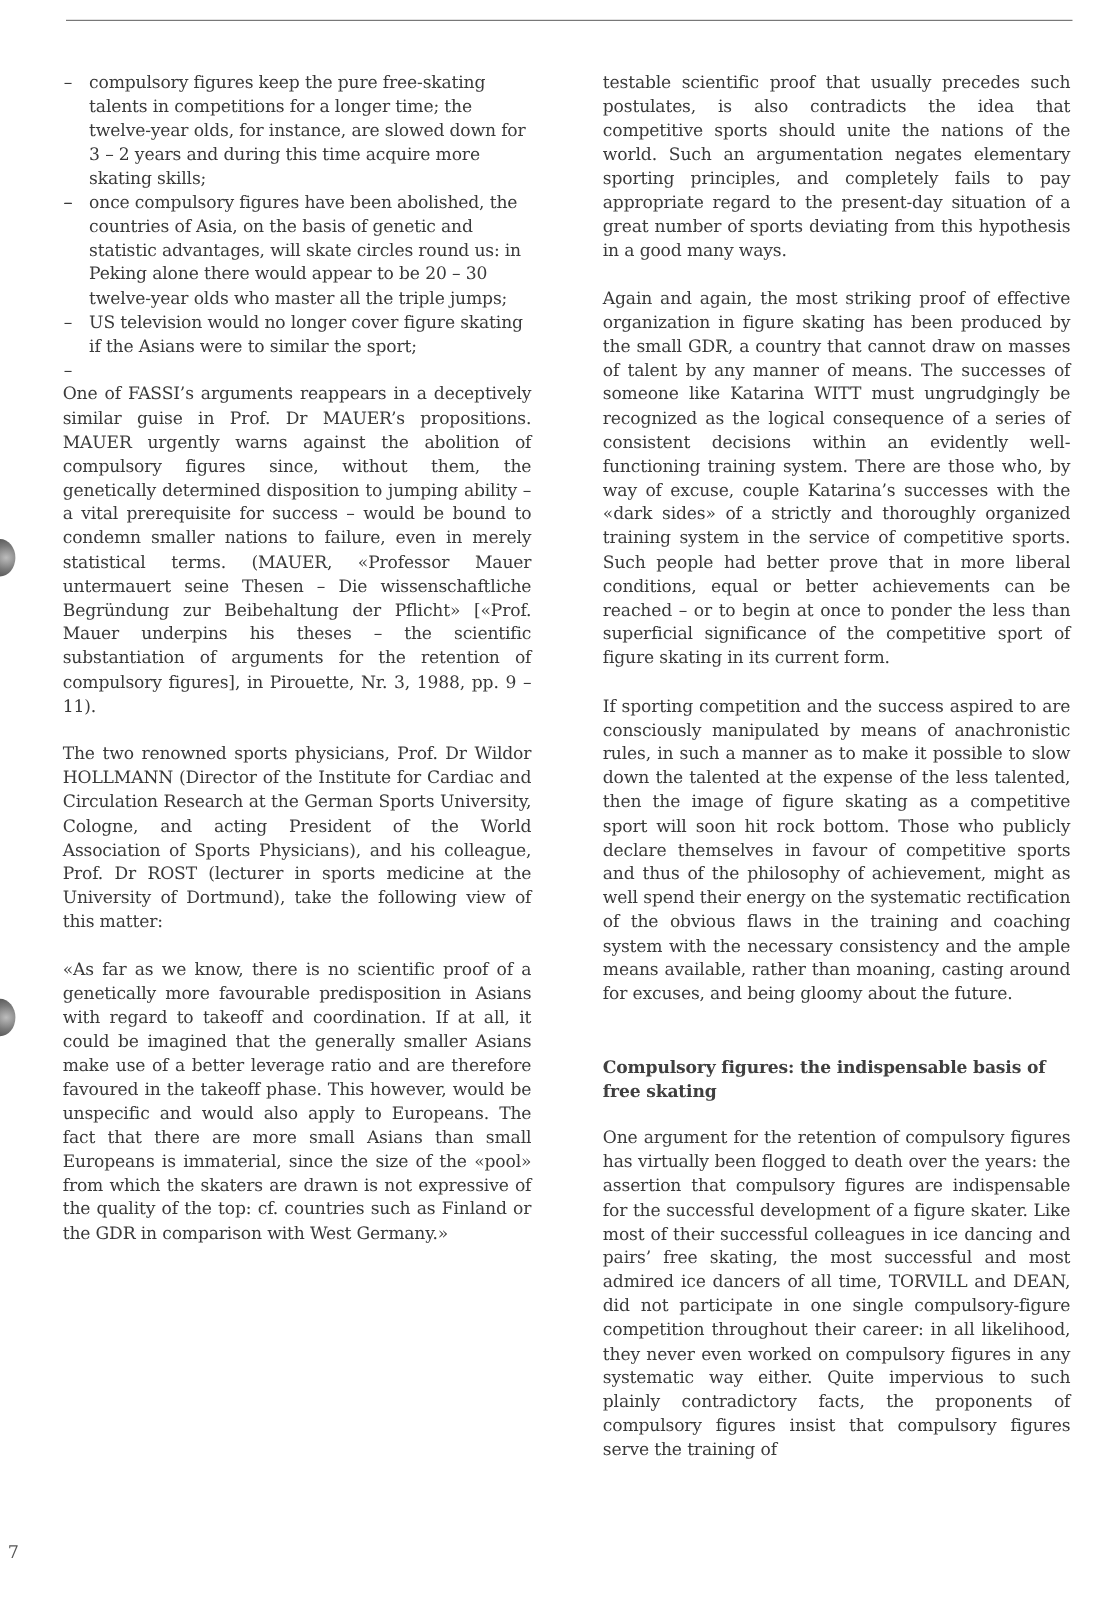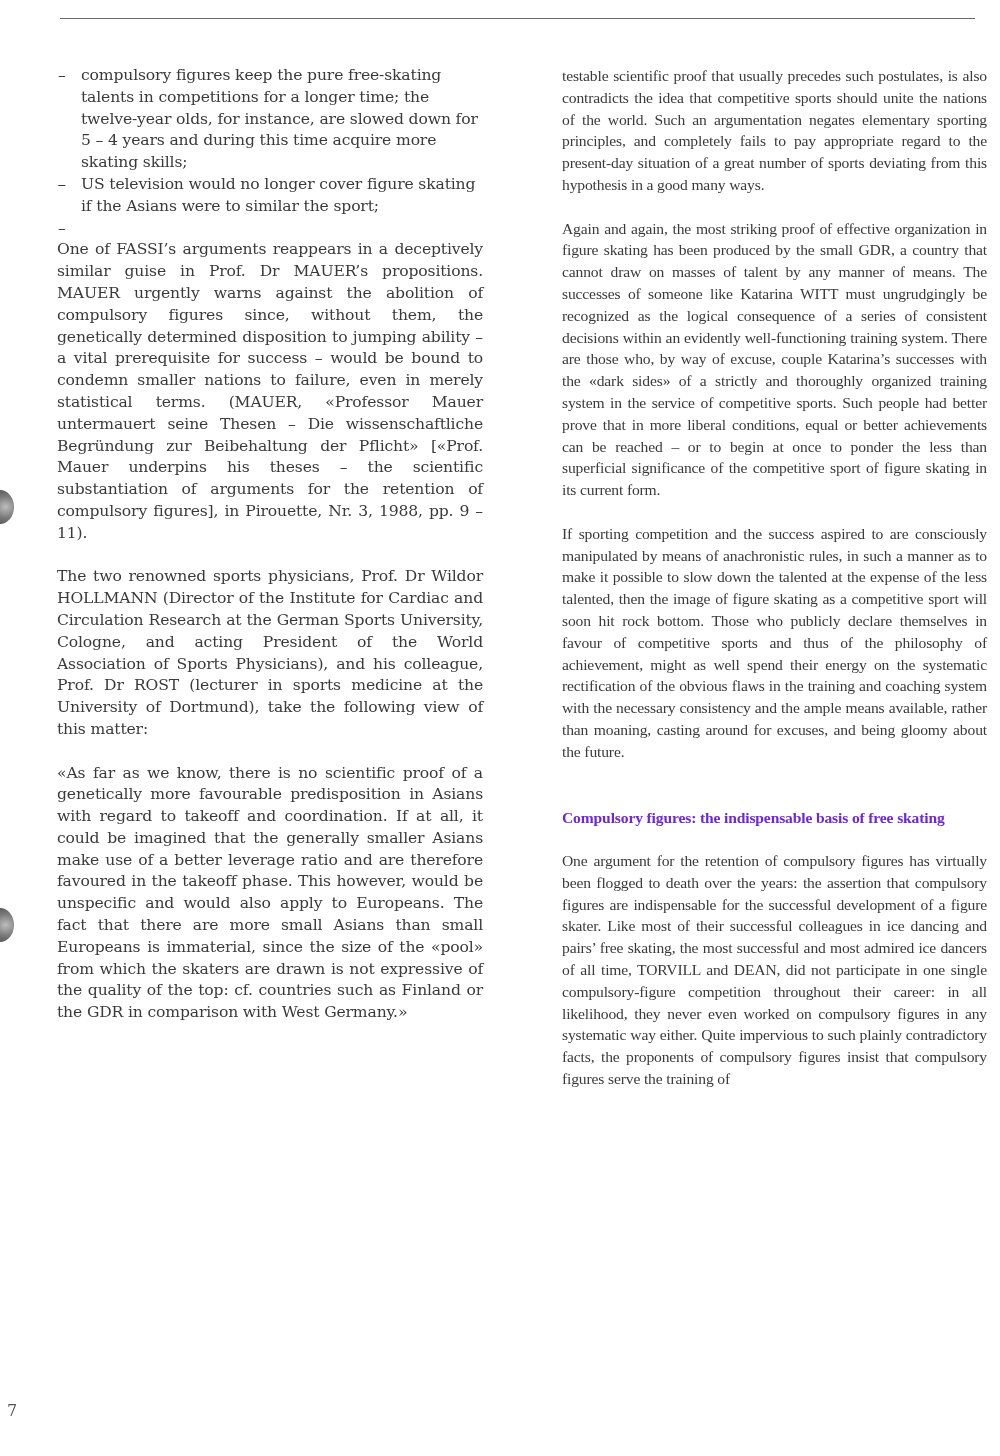--- a/index.html
+++ b/index.html
@@ -29,21 +29,21 @@
       background: radial-gradient(ellipse at 70% 50%, #bdbdbd 0%, #7a7a7a 45%, #3e3e3e 100%);
     }
     .column {
       position: absolute;
       top: 65px;
       font-size: 15.6px;
       line-height: 21.8px;
       letter-spacing: -0.15px;
     }
     .col-left { left: 57px; width: 426px; }
-    .col-right { left: 562px; width: 425px; font-family: Liberation Serif, serif; }
+    .col-right { left: 548px; width: 425px; }
     .para {
       margin: 0 0 21.8px 0;
       text-align: justify;
       hyphens: manual;
     }
     .para.flush { margin-bottom: 0; }
     ul.dash-list {
       list-style: none;
       margin: 0 0 21.8px 0;
       padding: 0;
@@ -56,21 +56,21 @@
     ul.dash-list li .dash {
       position: absolute;
       left: 1px;
       top: 0;
     }
     .section-heading {
       font-weight: bold;
       font-size: 15.6px;
       line-height: 21.8px;
       margin: 44px 0 21.8px 0;
-      color: #6d28d9;
+      color: #404040;
       text-align: left;
     }
     .page-number {
       position: absolute;
       left: 7px;
       top: 1401px;
       font-size: 16px;
       line-height: 20px;
       color: #555;
     }
@@ -78,24 +78,24 @@
 </head>
 <body>
 
 <div class="top-rule"></div>
 
 <div class="binder-hole" style="top:490px;"></div>
 <div class="binder-hole" style="top:908px;"></div>
 
 <div class="column col-left">
   <ul class="dash-list">
-    <li><span class="dash">–</span><span>compulsory figures keep the pure free-skating talents in competitions for a longer time; the twelve-year olds, for instance, are slowed down for 5 – 4 years and during this time acquire more skating skills;</span></li>
+    <li><span class="dash">–</span><span>compulsory figures keep the pure free-skating talents in competitions for a longer time; the twelve-year olds, for instance, are slowed down for 3 – 2 years and during this time acquire more skating skills;</span></li>
     <li><span class="dash">–</span></li>
     <li><span class="dash">–</span></li>
-    <li><span class="dash">–</span></li>
+    <li><span class="dash">–</span><span>once compulsory figures have been abolished, the countries of Asia, on the basis of genetic and statistic advantages, will skate circles round us: in Peking alone there would appear to be 20 – 30 twelve-year olds who master all the triple jumps;</span></li>
     <li><span class="dash">–</span><span>US television would no longer cover figure skating if the Asians were to similar the sport;</span></li>
     <li><span class="dash">–</span></li>
   </ul>
   <p class="para">One of FASSI’s arguments reappears in a deceptively similar guise in Prof. Dr MAUER’s propositions. MAUER urgently warns against the abolition of compulsory figures since, without them, the genetically determined disposition to jumping ability – a vital prerequisite for success – would be bound to condemn smaller nations to failure, even in merely statistical terms. (MAUER, «Professor Mauer untermauert seine Thesen – Die wissenschaftliche Begründung zur Beibehaltung der Pflicht» [«Prof. Mauer underpins his theses – the scientific substantiation of arguments for the retention of compulsory figures], in Pirouette, Nr. 3, 1988, pp. 9 – 11).</p>
   <p class="para">The two renowned sports physicians, Prof. Dr Wildor HOLLMANN (Director of the Institute for Cardiac and Circulation Research at the German Sports University, Cologne, and acting President of the World Association of Sports Physicians), and his colleague, Prof. Dr ROST (lecturer in sports medicine at the University of Dortmund), take the following view of this matter:</p>
   <p class="para flush">«As far as we know, there is no scientific proof of a genetically more favourable predisposition in Asians with regard to takeoff and coordination. If at all, it could be imagined that the generally smaller Asians make use of a better leverage ratio and are therefore favoured in the takeoff phase. This however, would be unspecific and would also apply to Europeans. The fact that there are more small Asians than small Europeans is immaterial, since the size of the «pool» from which the skaters are drawn is not expressive of the quality of the top: cf. countries such as Finland or the GDR in comparison with West Germany.»</p>
 </div>
 
 <div class="column col-right">
   <p class="para">testable scientific proof that usually precedes such postulates, is also contradicts the idea that competitive sports should unite the nations of the world. Such an argumentation negates elementary sporting principles, and completely fails to pay appropriate regard to the present-day situation of a great number of sports deviating from this hypothesis in a good many ways.</p>

